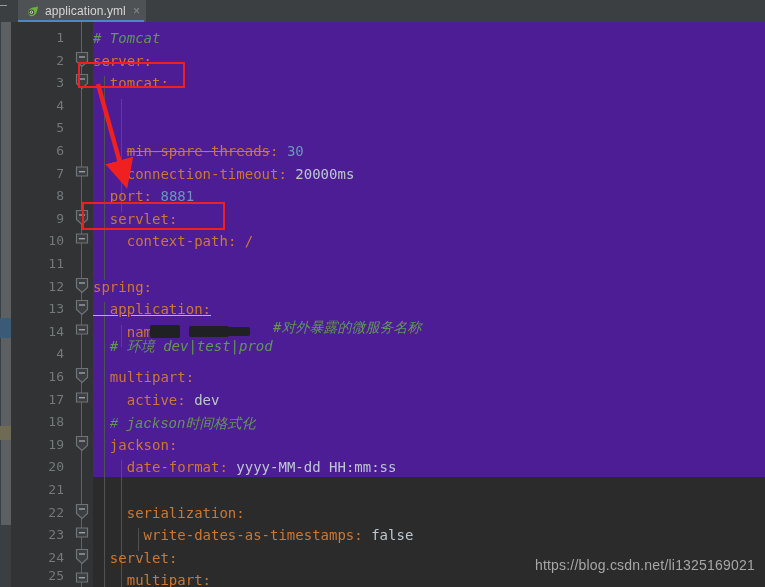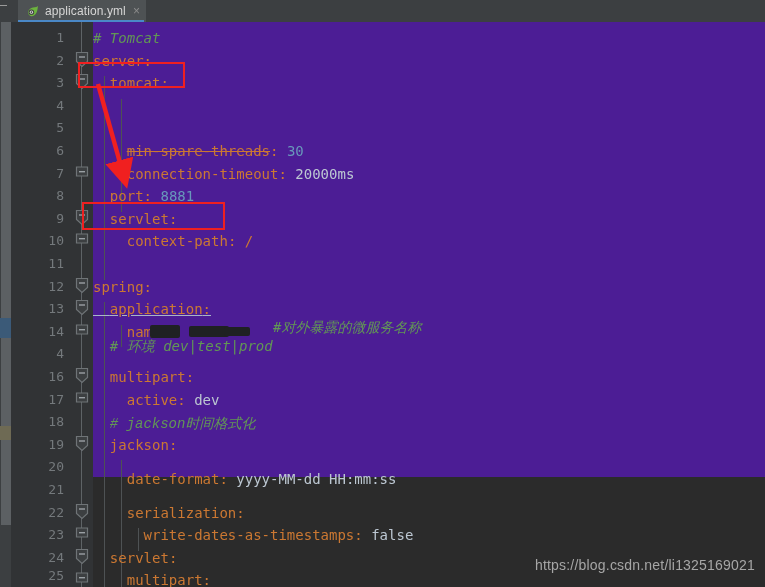--- a/index.html
+++ b/index.html
@@ -252,21 +252,21 @@
         <div class="cl" style="top: 302.8px;">    <span class="key">name</span><span class="colon">:</span>  <span class="redact-slot"></span></div>
         <div class="redact" style="left: 57px; top: 302.8px; width: 30px; height: 13px;"></div>
         <div class="redact" style="left: 96px; top: 303.8px; width: 40px; height: 11px;"></div>
         <div class="redact" style="left: 131px; top: 304.8px; width: 26px; height: 9px;"></div>
         <div class="cl" style="left: 180px; top: 298px;"><span class="cmt">#对外暴露的微服务名称</span></div>
         <div class="cl" style="top: 317px;">  <span class="cmt"># 环境 dev|test|prod</span></div>
         <div class="cl" style="top: 348px;">  <span class="key">multipart</span><span class="colon">:</span></div>
         <div class="cl" style="top: 370.6px; text-align: right;">    <span class="key">active</span><span class="colon">:</span> <span class="val">dev</span></div>
         <div class="cl" style="top: 395px; font-family: Liberation Mono, monospace;">  <span class="cmt"># jackson时间格式化</span></div>
         <div class="cl" style="top: 415.8px;">  <span class="key">jackson</span><span class="colon">:</span></div>
-        <div class="cl" style="top: 438.4px; margin-top: 12px;">    <span class="key">date-format</span><span class="colon">:</span> <span class="val">yyyy-MM-dd HH:mm:ss</span></div>
+        <div class="cl" style="top: 438.4px;">    <span class="key">date-format</span><span class="colon">:</span> <span class="val">yyyy-MM-dd HH:mm:ss</span></div>
         <div class="cl" style="top: 506.2px;">      <span class="key">write-dates-as-timestamps</span><span class="colon">:</span> <span class="val">false</span></div>
         <div class="cl" style="top: 483.6px;">    <span class="key">serialization</span><span class="colon">:</span></div>
         <div class="cl" style="top: 528.8px;">  <span class="key">servlet</span><span class="colon">:</span></div>
         <div class="cl" style="top: 551.4px;">    <span class="key">multipart</span><span class="colon">:</span></div>
       </div>
 
     <div class="redbox" style="left:78px;top:40px;width:107px;height:26px;"></div>
     <div class="redbox" style="left:82px;top:180px;width:143px;height:28px;"></div>
 
     <svg class="arrow-svg" viewBox="0 0 765 565">

